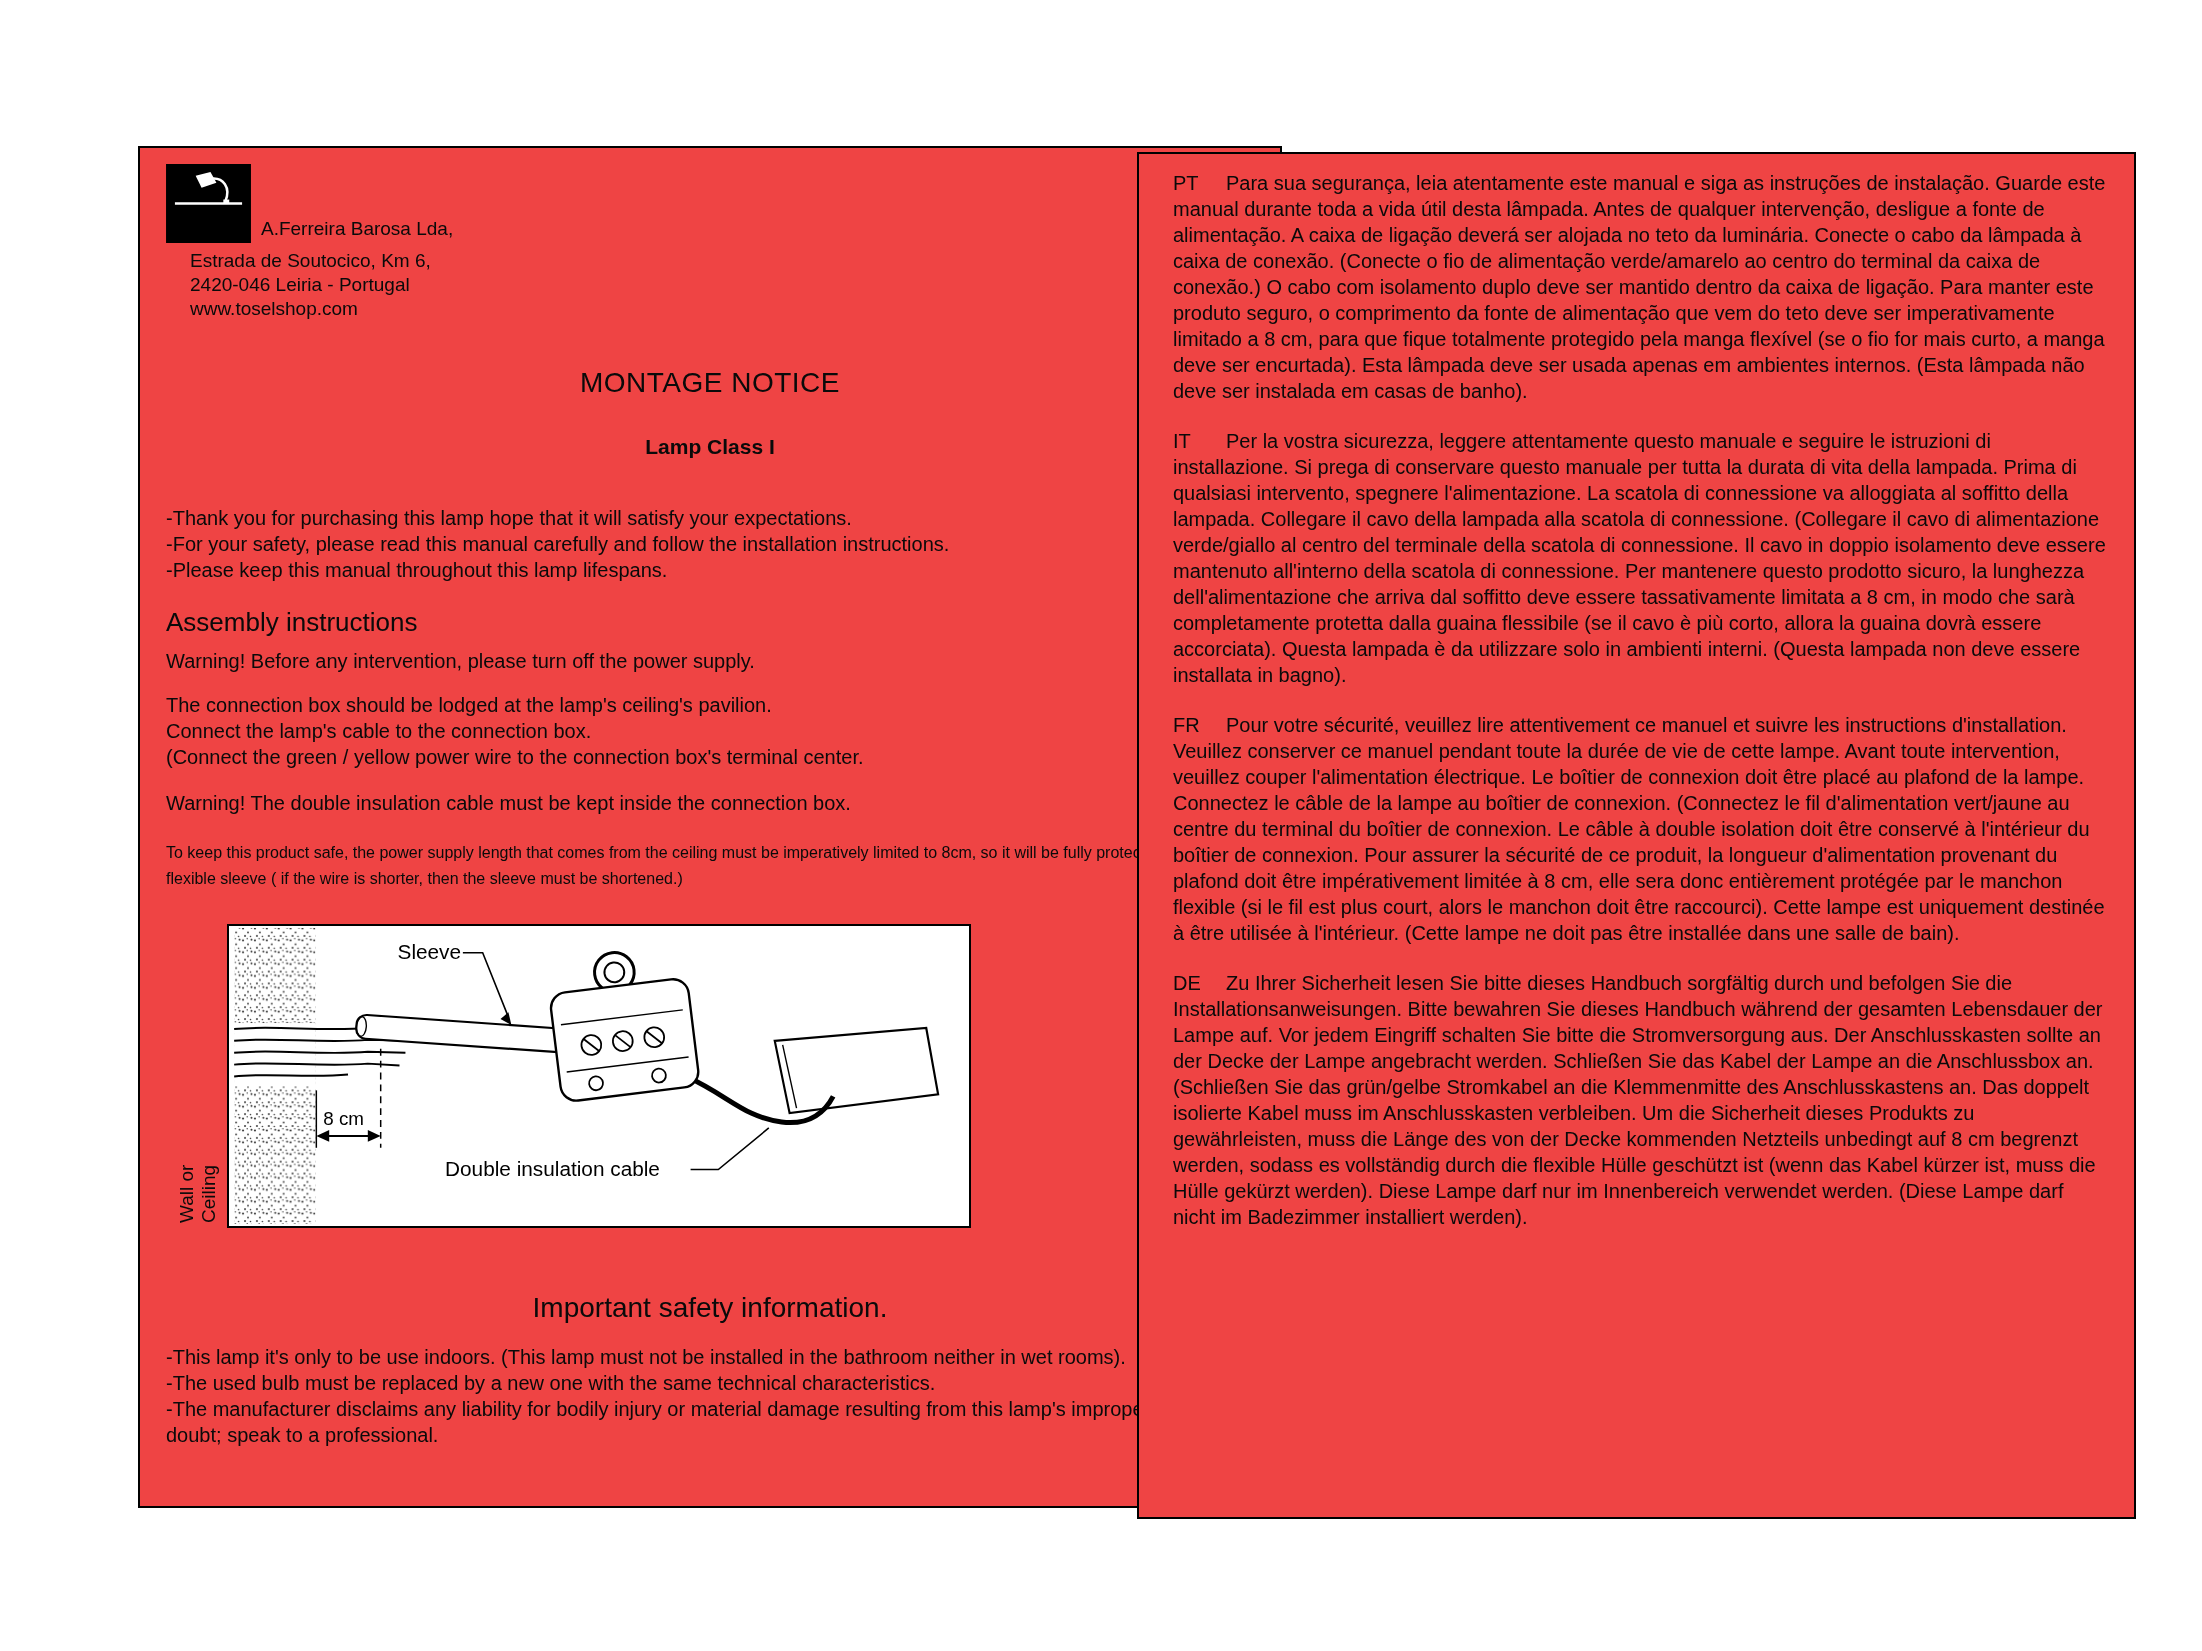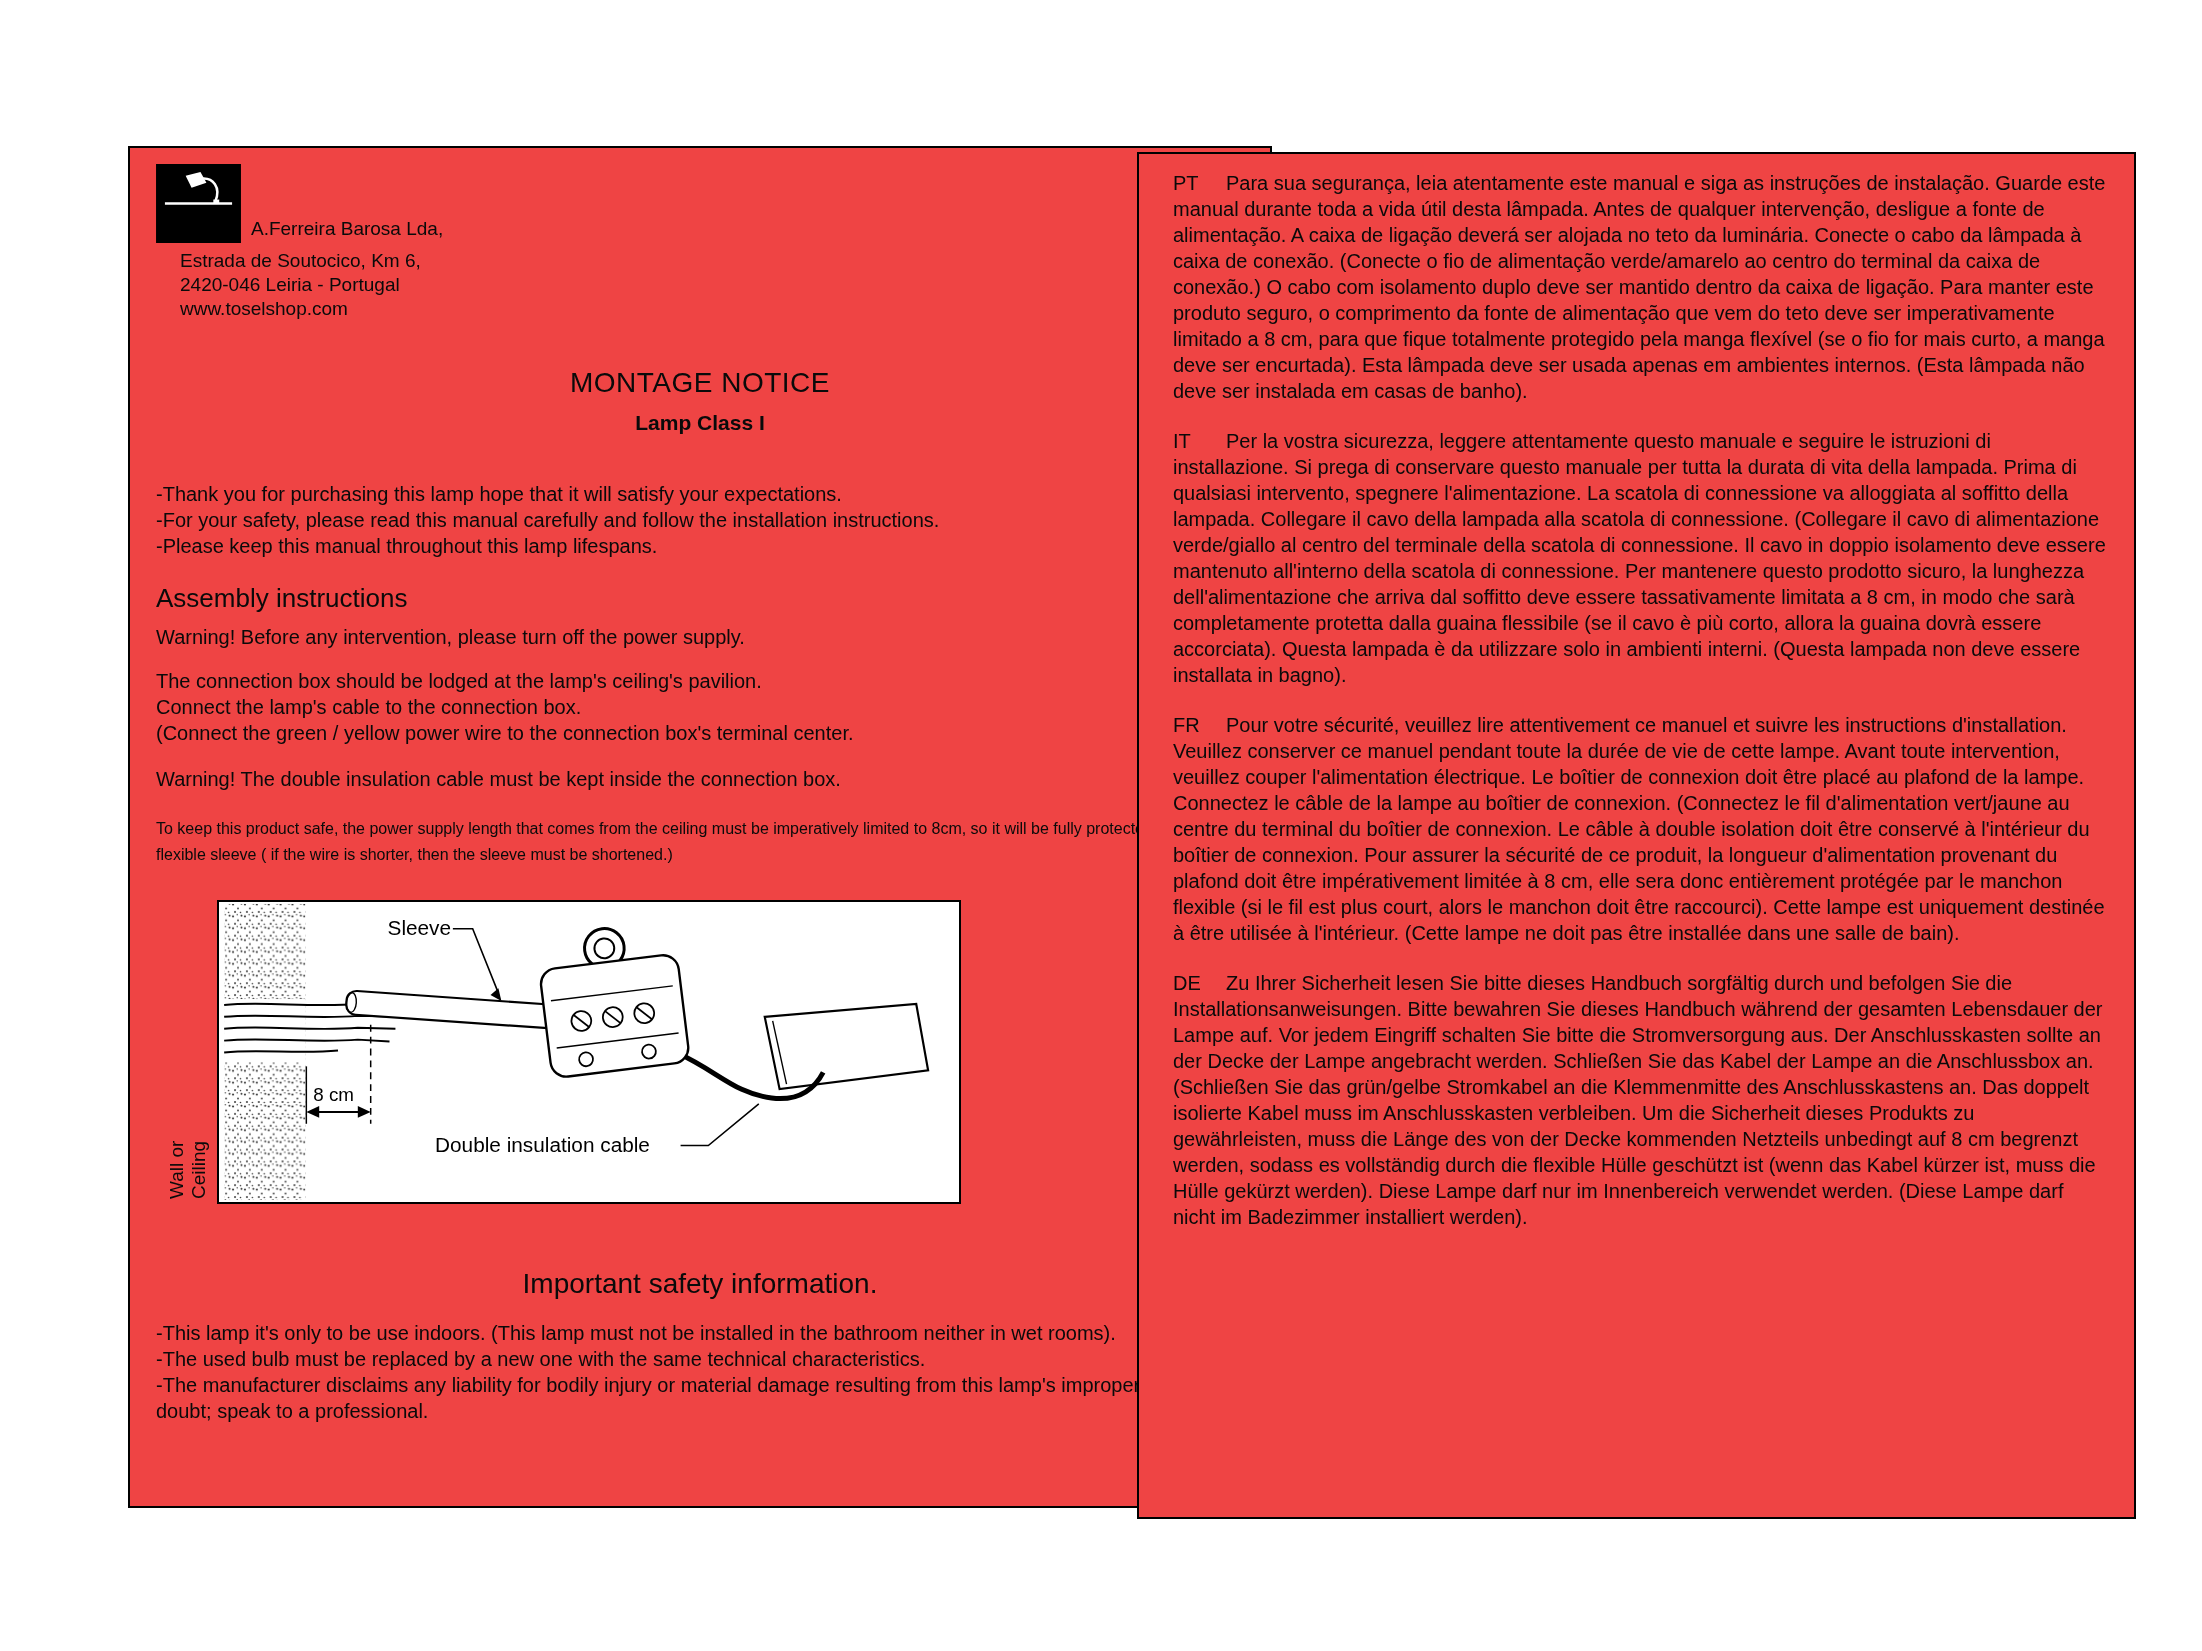--- a/index.html
+++ b/index.html
@@ -3,30 +3,30 @@
 <meta charset="utf-8">
 <title>Montage Notice</title>
 <style>
   * { margin:0; padding:0; box-sizing:border-box; }
   html,body { background:#ffffff; }
   body {
     width:2203px; height:1651px; position:relative; overflow:hidden;
     font-family:"Liberation Sans", sans-serif; color:#0a0a0a;
   }
   .page { position:absolute; background:#ef4444; border:2px solid #000; }
-  #page-left  { left:128px;  top:146px; width:1144px;  height:1362px; padding:16px 26px; }
+  #page-left  { left:138px;  top:146px; width:1144px;  height:1362px; padding:16px 26px; }
   #page-right { left:1137px; top:152px; width:999px; height:1367px; padding:16px 28px 16px 34px; }
 
   
   .logo-row { display:flex; align-items:flex-end; gap:10px; }
   .logo { width:85px; height:79px; flex:0 0 auto; }
   .company { font-size:19px; padding-bottom:3px; }
   .address { margin-top:6px; font-size:19px; line-height:24px;margin-left:24px; }
   .doc-title { text-align:center; font-size:28px; font-weight:normal; margin-top:46px; letter-spacing:0.5px; }
-  .doc-subtitle { text-align:center; font-size:21px; font-weight:bold; margin-top:12px; }
+  .doc-subtitle { text-align:center; font-size:21px; font-weight:bold; margin-top:36px; }
   .intro { margin-top:46px; font-size:20px; line-height:26px; }
   .sec-heading { text-align:left; font-size:26px; font-weight:normal; margin-top:24px; }
   .warning { font-weight:normal; font-size:20px; line-height:26px; }
   .w1 { margin-top:10px; }
   .w2 { margin-top:20px; }
   .body-lines { font-size:20px; line-height:26px; margin-top:18px; }
   .body-par { font-size:16px; line-height:26px; margin-top:24px; }
   .diagram-wrap { position:relative; margin-top:32px; margin-left:61px; width:744px; }
   .diagram-frame { width:744px; height:304px; border:2px solid #000; background:#fff; }
   .wall-label {

